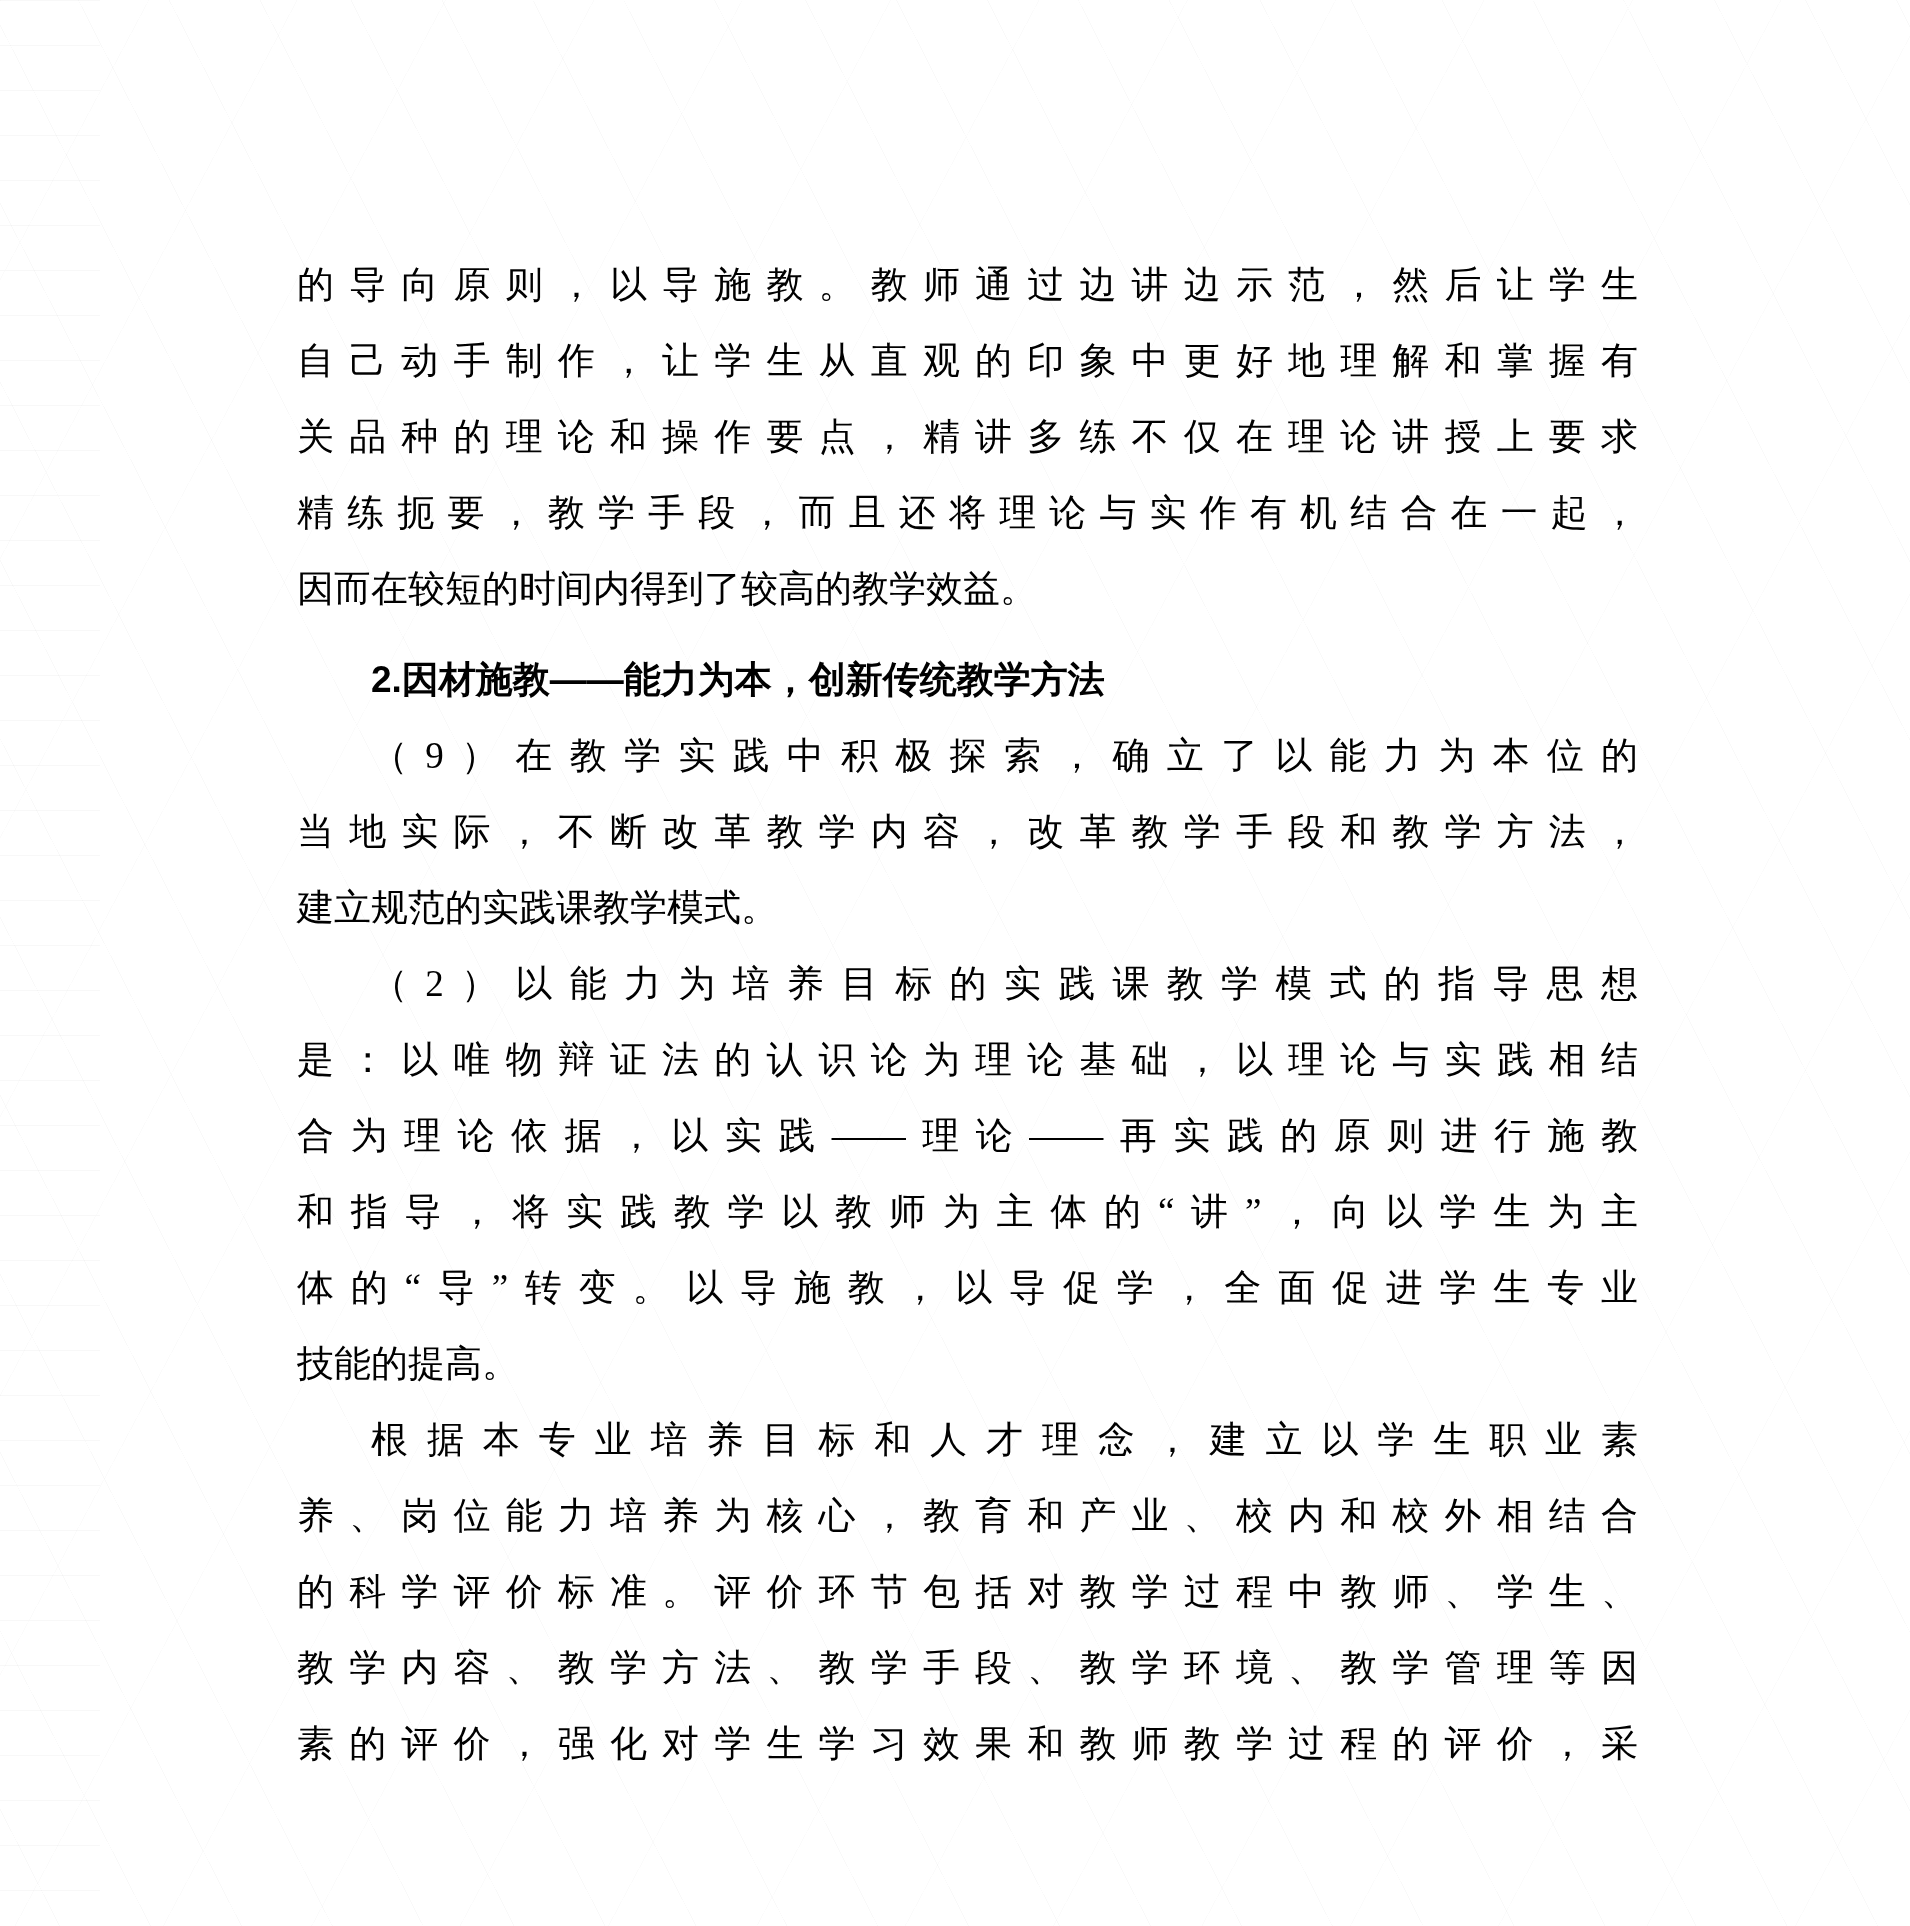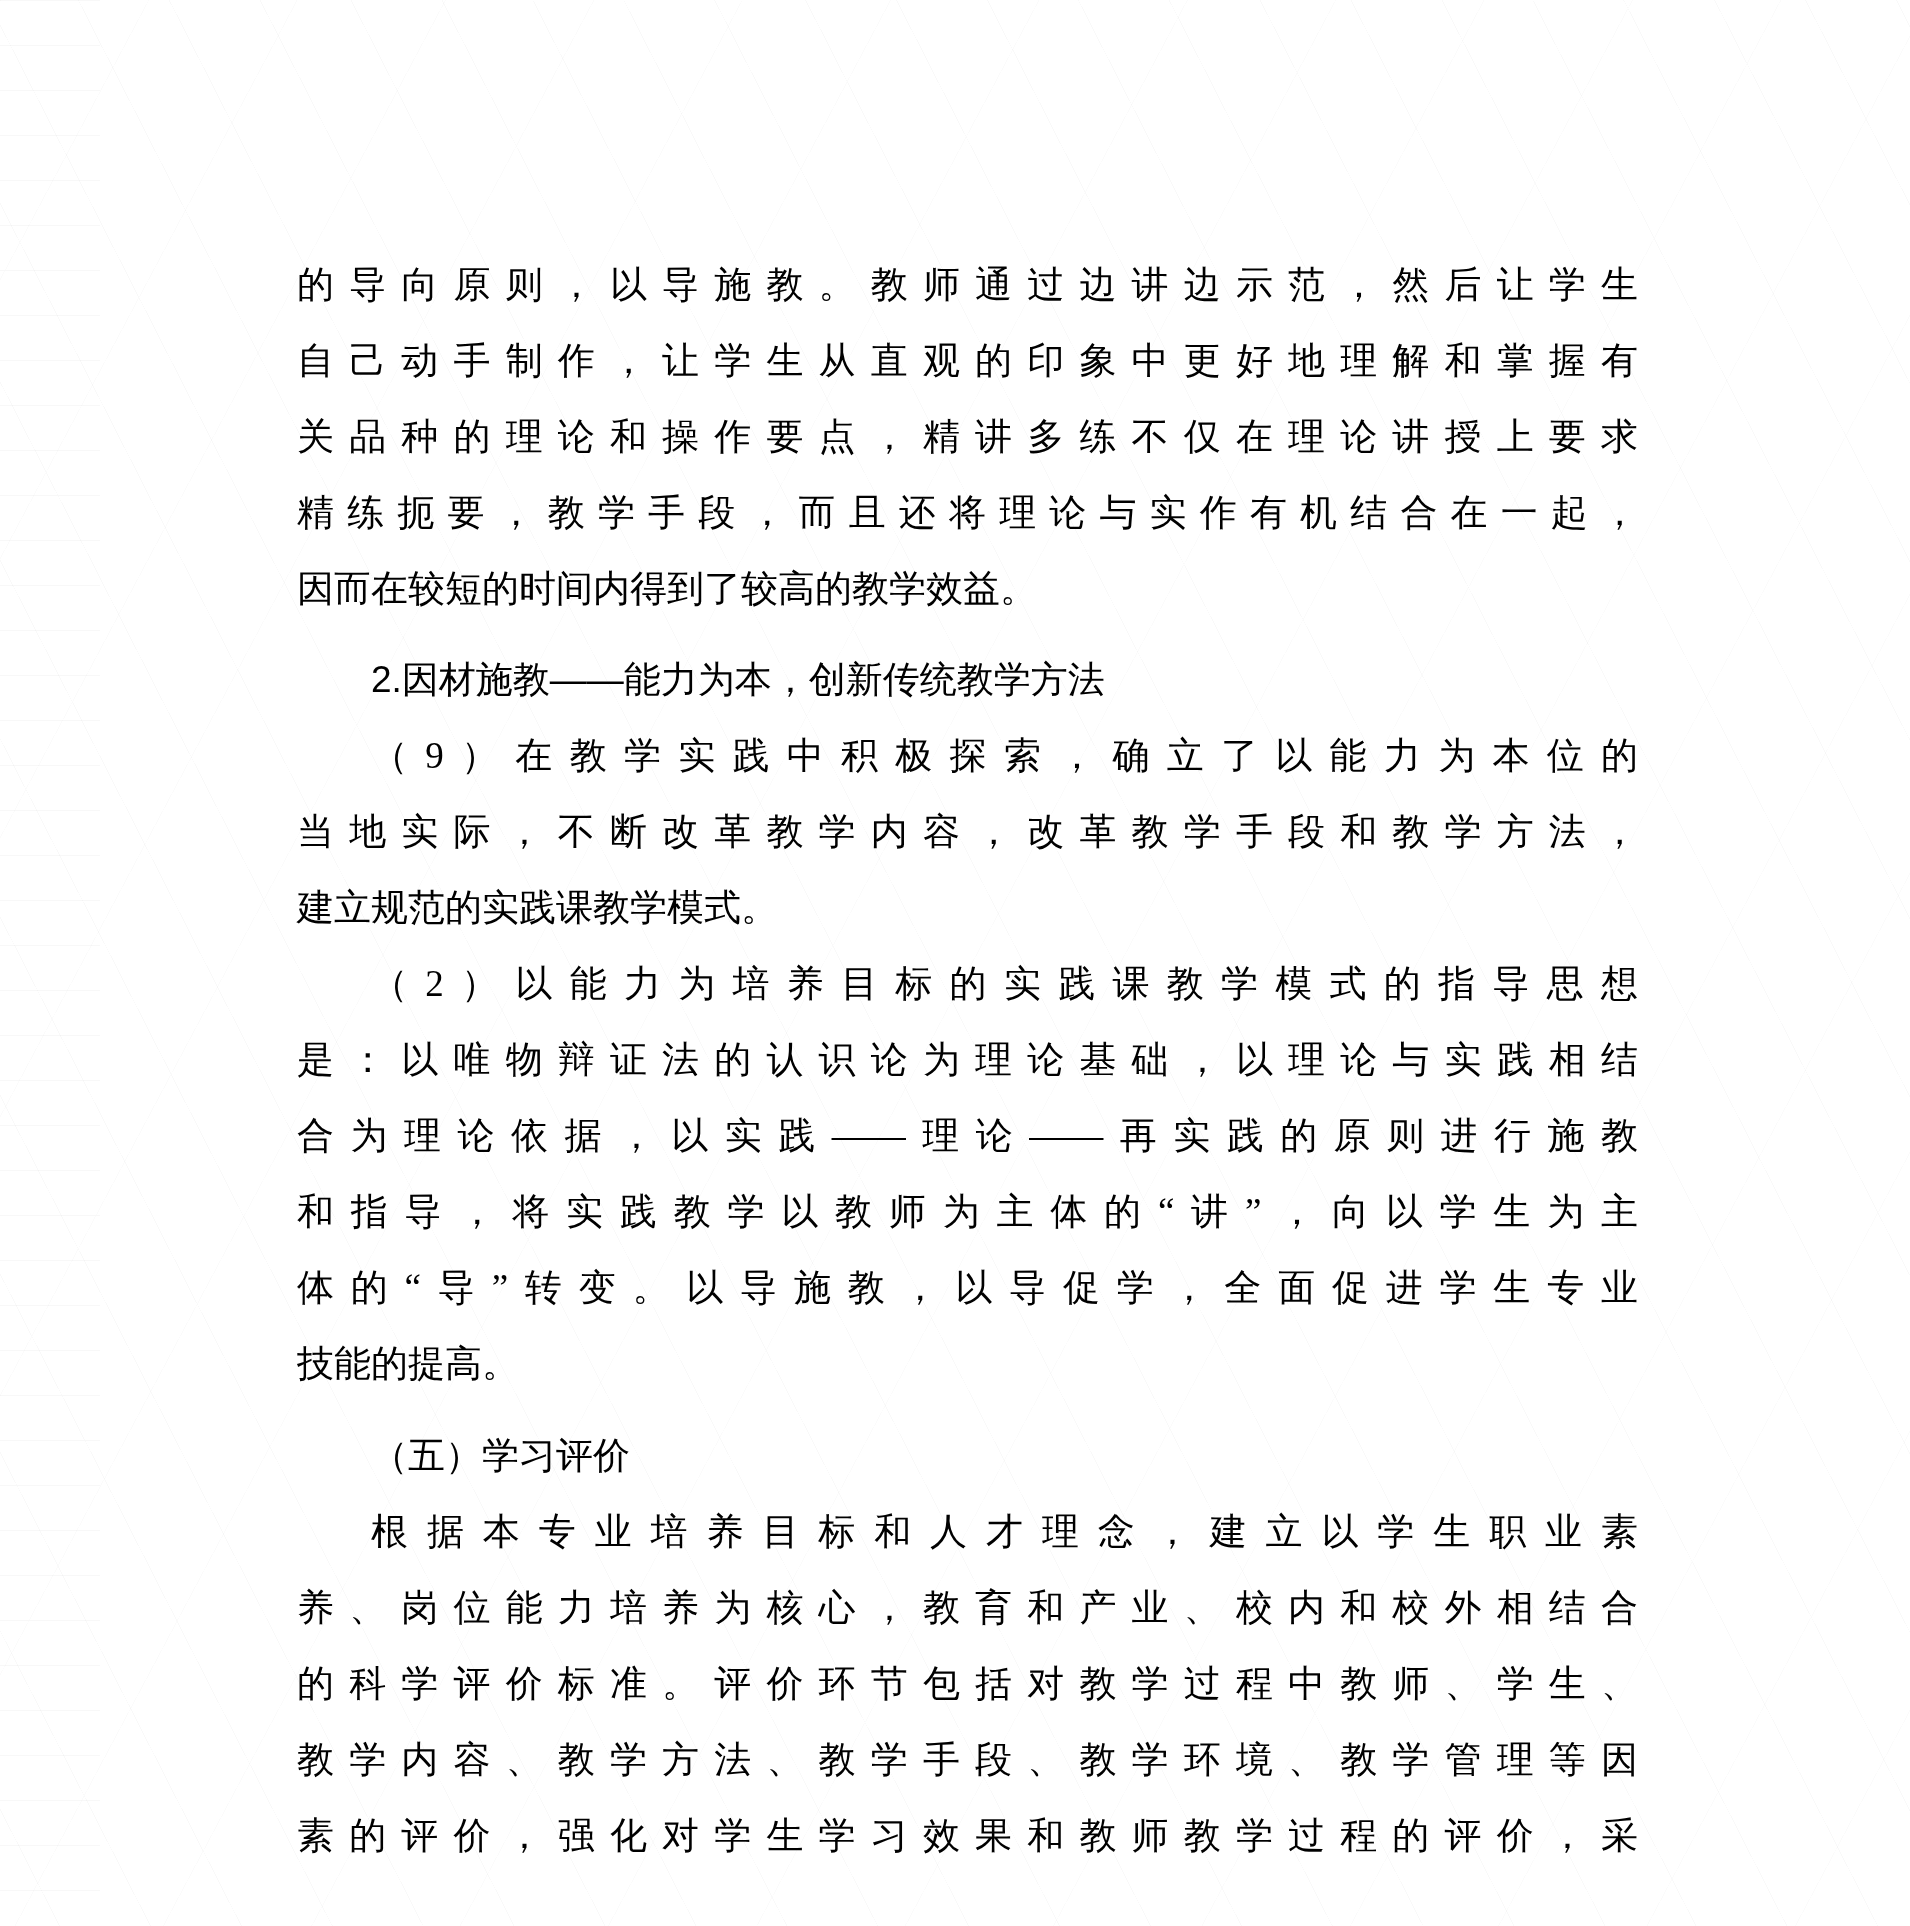--- a/index.html
+++ b/index.html
@@ -50,21 +50,21 @@
     letter-spacing: 0;
   }
   .line.last {
     text-align-last: left;
   }
   .line.indent {
     text-indent: 2em;
   }
   .line.heading {
     font-family: "Liberation Sans", "DejaVu Sans", sans-serif;
-    font-weight: 400;
+    font-weight: 700;
     text-align-last: left;
     margin-top: 15.4px;
   }
 </style>
 </head>
 <body>
 
 <div class="page" style="color: rgb(0, 0, 0); background: rgb(255, 255, 255);">
   <div class="artifacts"></div>
   <div class="text-block">
@@ -76,21 +76,20 @@
       <div class="line heading indent last">2.因材施教——能力为本，创新传统教学方法</div>
       <div class="line body indent">（9）在教学实践中积极探索，确立了以能力为本位的</div>
       <div class="line body">当地实际，不断改革教学内容，改革教学手段和教学方法，</div>
       <div class="line body last">建立规范的实践课教学模式。</div>
       <div class="line body indent">（2）以能力为培养目标的实践课教学模式的指导思想</div>
       <div class="line body">是：以唯物辩证法的认识论为理论基础，以理论与实践相结</div>
       <div class="line body">合为理论依据，以实践——理论——再实践的原则进行施教</div>
       <div class="line body">和指导，将实践教学以教师为主体的“讲”，向以学生为主</div>
       <div class="line body">体的“导”转变。以导施教，以导促学，全面促进学生专业</div>
       <div class="line body last">技能的提高。</div>
-      <div class="line heading indent last">（五）学习评价</div>
       <div class="line body indent">根据本专业培养目标和人才理念，建立以学生职业素</div>
       <div class="line body">养、岗位能力培养为核心，教育和产业、校内和校外相结合</div>
       <div class="line body">的科学评价标准。评价环节包括对教学过程中教师、学生、</div>
       <div class="line body">教学内容、教学方法、教学手段、教学环境、教学管理等因</div>
       <div class="line body">素的评价，强化对学生学习效果和教师教学过程的评价，采</div>
     </div>
 </div>
 
 
 </body></html>

